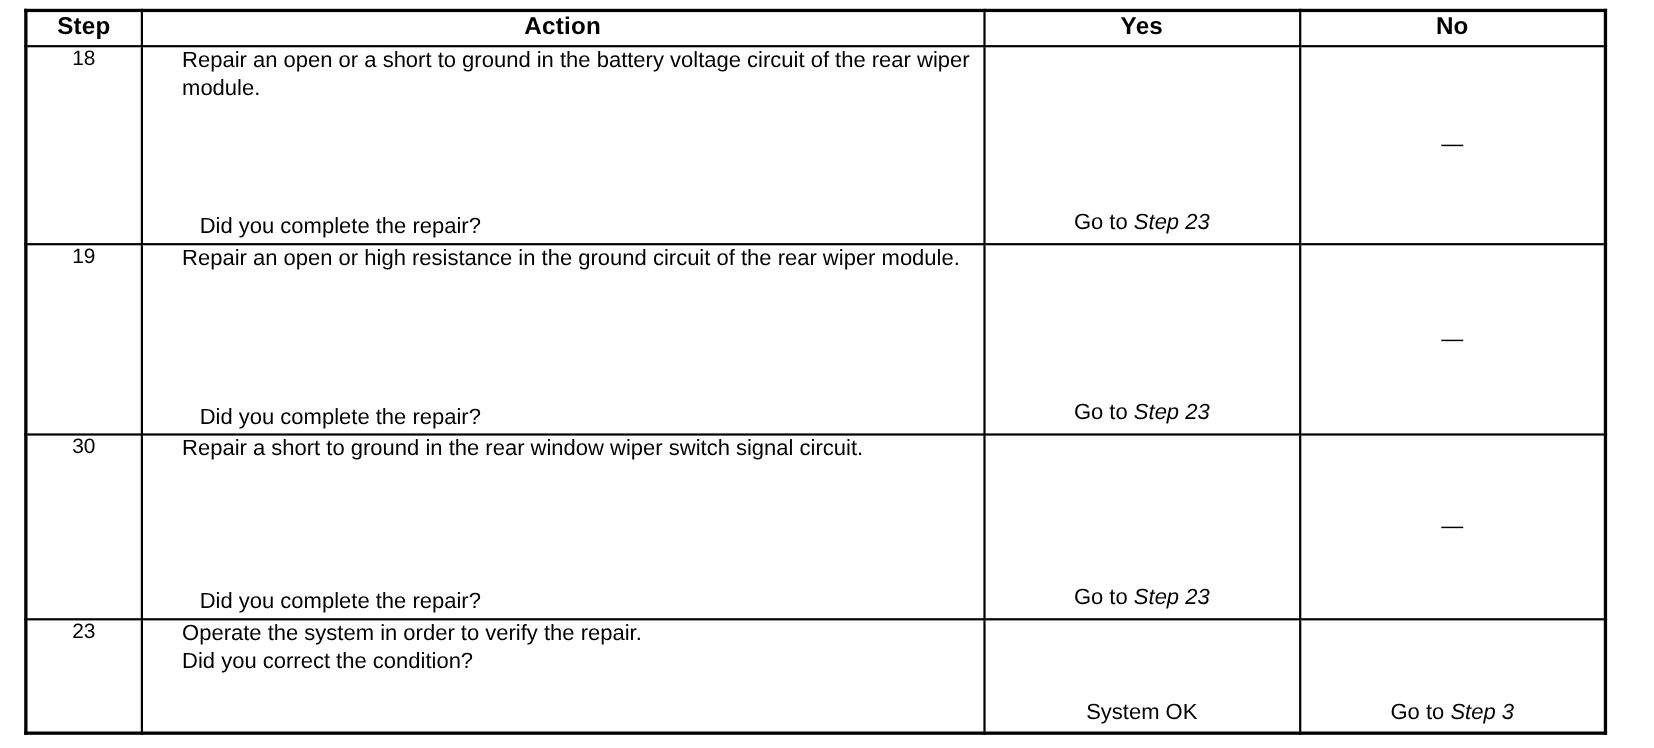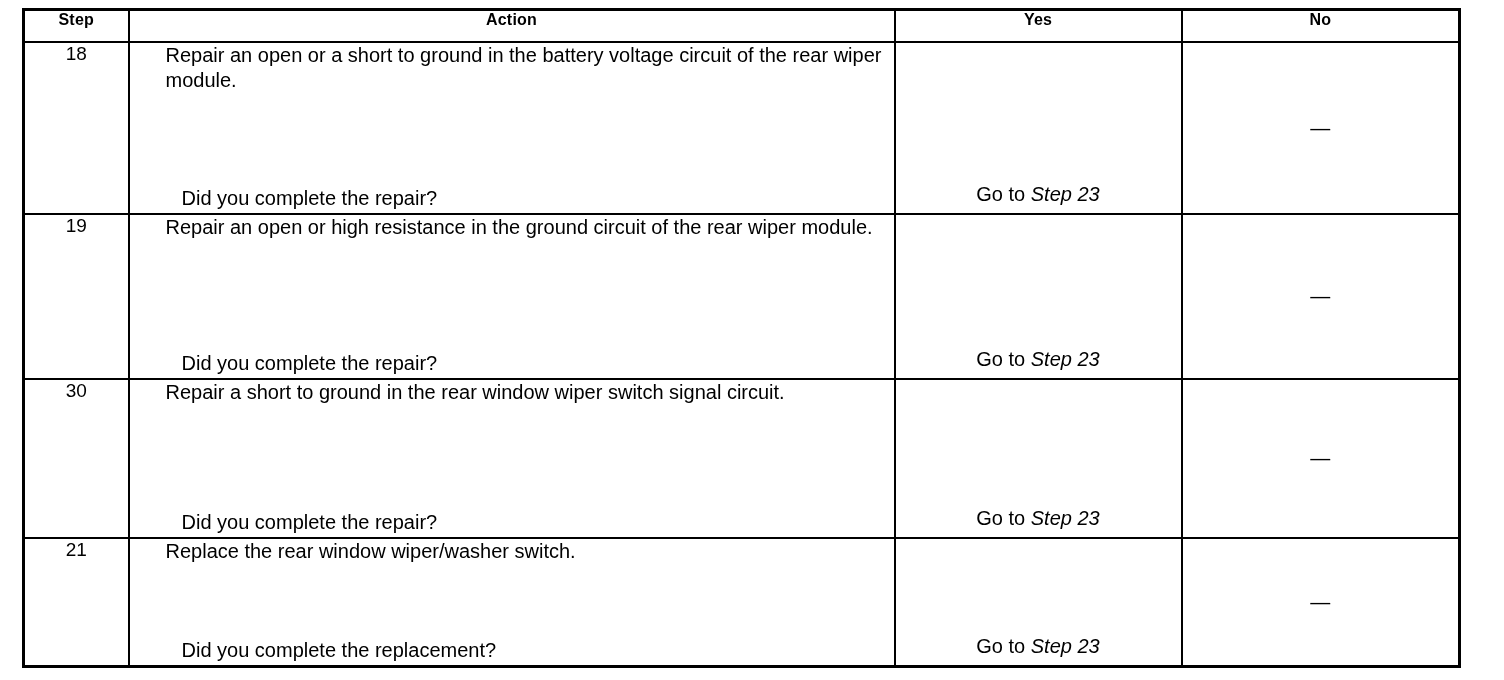--- a/index.html
+++ b/index.html
@@ -33,21 +33,21 @@
 
   
   col.c-step   { width: 105px; }
   col.c-action { width: 766px; }
   col.c-yes    { width: 287px; }
   col.c-no     { width: 278px; }
 
   
   thead th {
     height: 30px;
-    font-size: 16px;
+    font-size: 22px;
     font-weight: bold;
     text-align: center;
     vertical-align: middle;
     letter-spacing: 0.2px;
   }
 
   
   td.step-cell {
     text-align: center;
     vertical-align: middle;
@@ -171,29 +171,29 @@
             <span class="action-question">Did you complete the repair?</span>
           </div>
         </td>
         <td class="yes-cell">
           <div class="cell-bottom"><span>Go to </span><span class="ital">Step 23</span></div>
         </td>
         <td class="no-cell">
           <div class="cell-middle"><span class="dash">—</span></div>
         </td>
       </tr>
-      <tr style="height: 95px;">
-        <td class="step-cell">21</td>
-        <td class="action-cell">
+      <tr style="height: 73px;">
+        <td class="step-cell">23</td>
+        <td class="action-cell compact">
           <div class="action-inner">
-            <span class="action-statement">Replace the rear window wiper/washer switch.</span>
-            <span class="action-question">Did you complete the replacement?</span>
+            <span class="action-statement">Operate the system in order to verify the repair.</span>
+            <span class="action-question">Did you correct the condition?</span>
           </div>
         </td>
-        <td class="yes-cell">
-          <div class="cell-bottom"><span>Go to </span><span class="ital">Step 23</span></div>
+        <td class="yes-cell compact">
+          <div class="cell-bottom"><span>System OK</span></div>
         </td>
-        <td class="no-cell">
-          <div class="cell-middle"><span class="dash">—</span></div>
+        <td class="no-cell compact">
+          <div class="cell-bottom"><span>Go to </span><span class="ital">Step 3</span></div>
         </td>
       </tr>
     </tbody>
 </table>
 
 </body></html>

